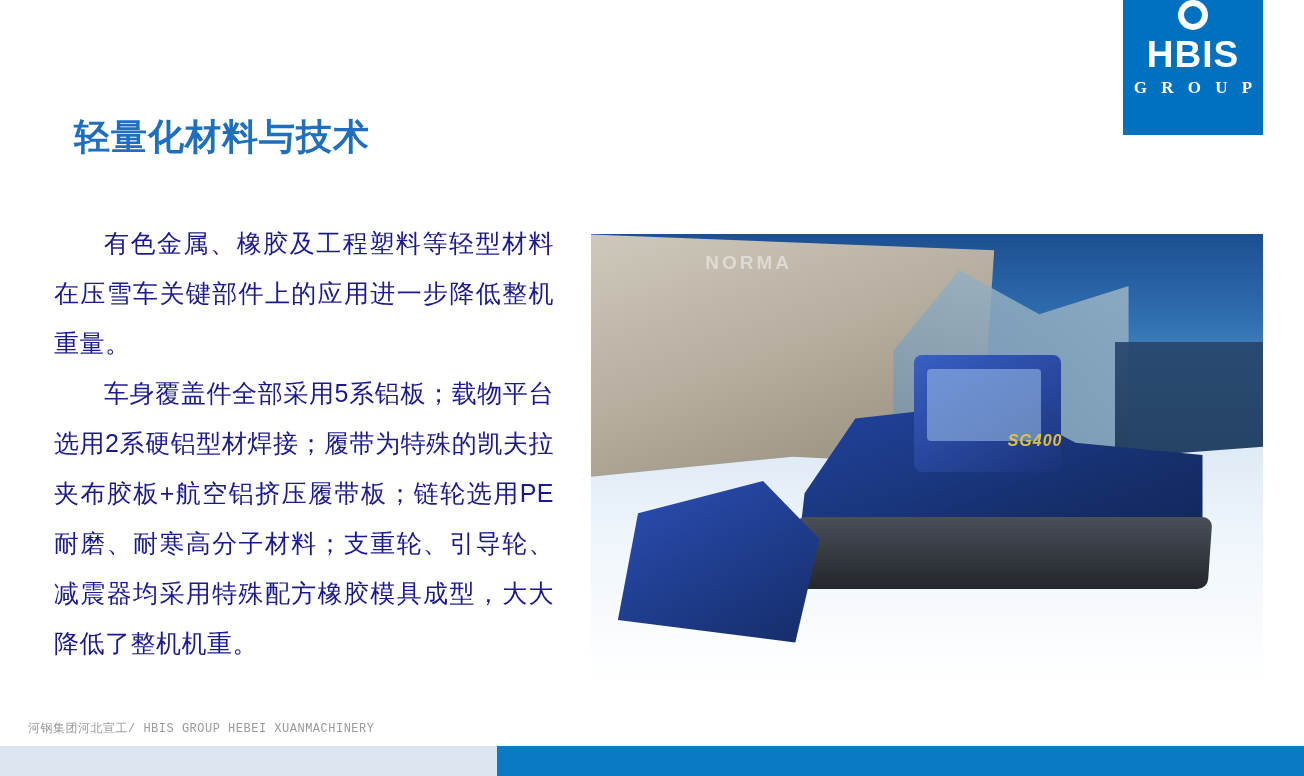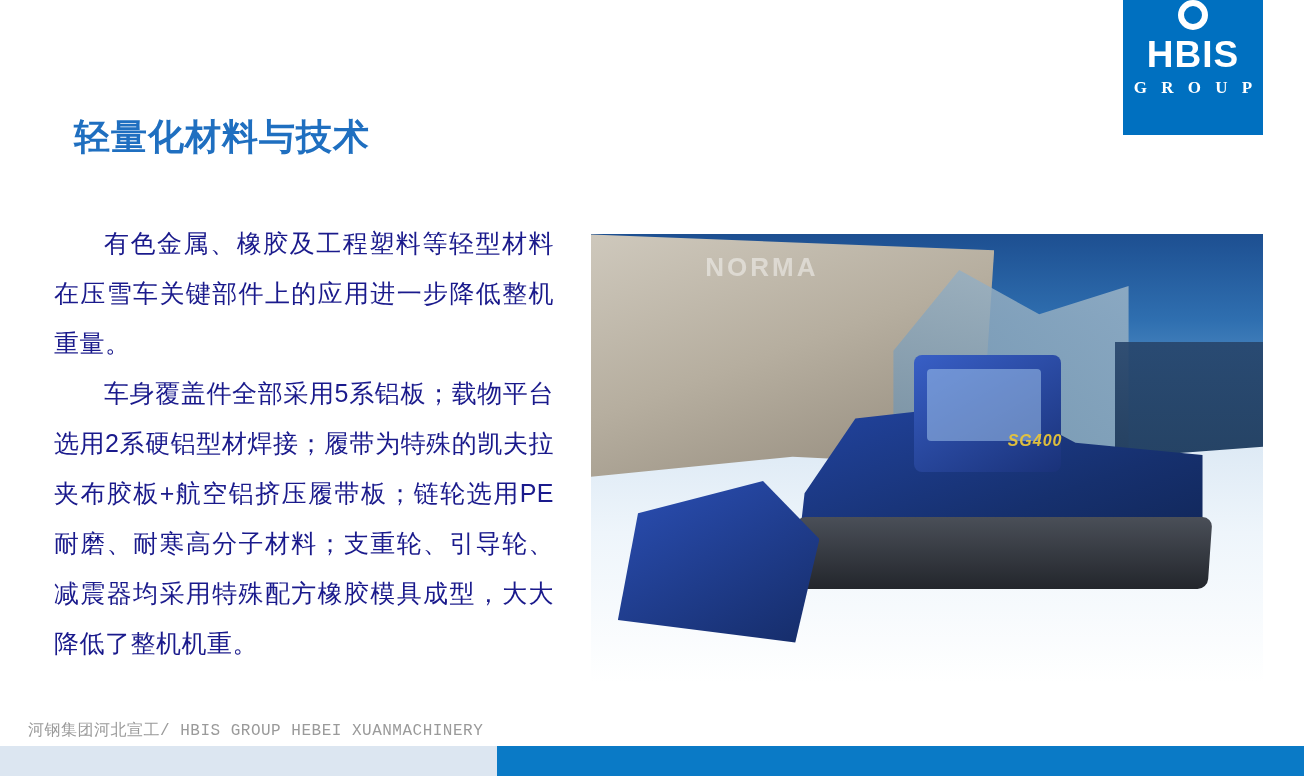--- a/index.html
+++ b/index.html
@@ -167,31 +167,31 @@
     font-size: 16px;
     font-weight: bold;
     font-style: italic;
     letter-spacing: 1px;
     opacity: .95;
   }
   .photo .wm {
     position: absolute;
     left: 17%; top: 4%;
     color: rgba(255,255,255,.45);
-    font-size: 26px;
+    font-size: 19px;
     font-weight: bold;
     letter-spacing: 3px;
   }
 
   
   .footer-text {
     position: absolute;
     left: 28px;
     top: 720px;
-    font-size: 16px;
+    font-size: 12px;
     color: #9a9a9a;
     font-family: "Liberation Mono", monospace;
     letter-spacing: 0.5px;
   }
   .footer-bar-left {
     position: absolute;
     left: 0;
     top: 746px;
     width: 497px;
     height: 30px;

